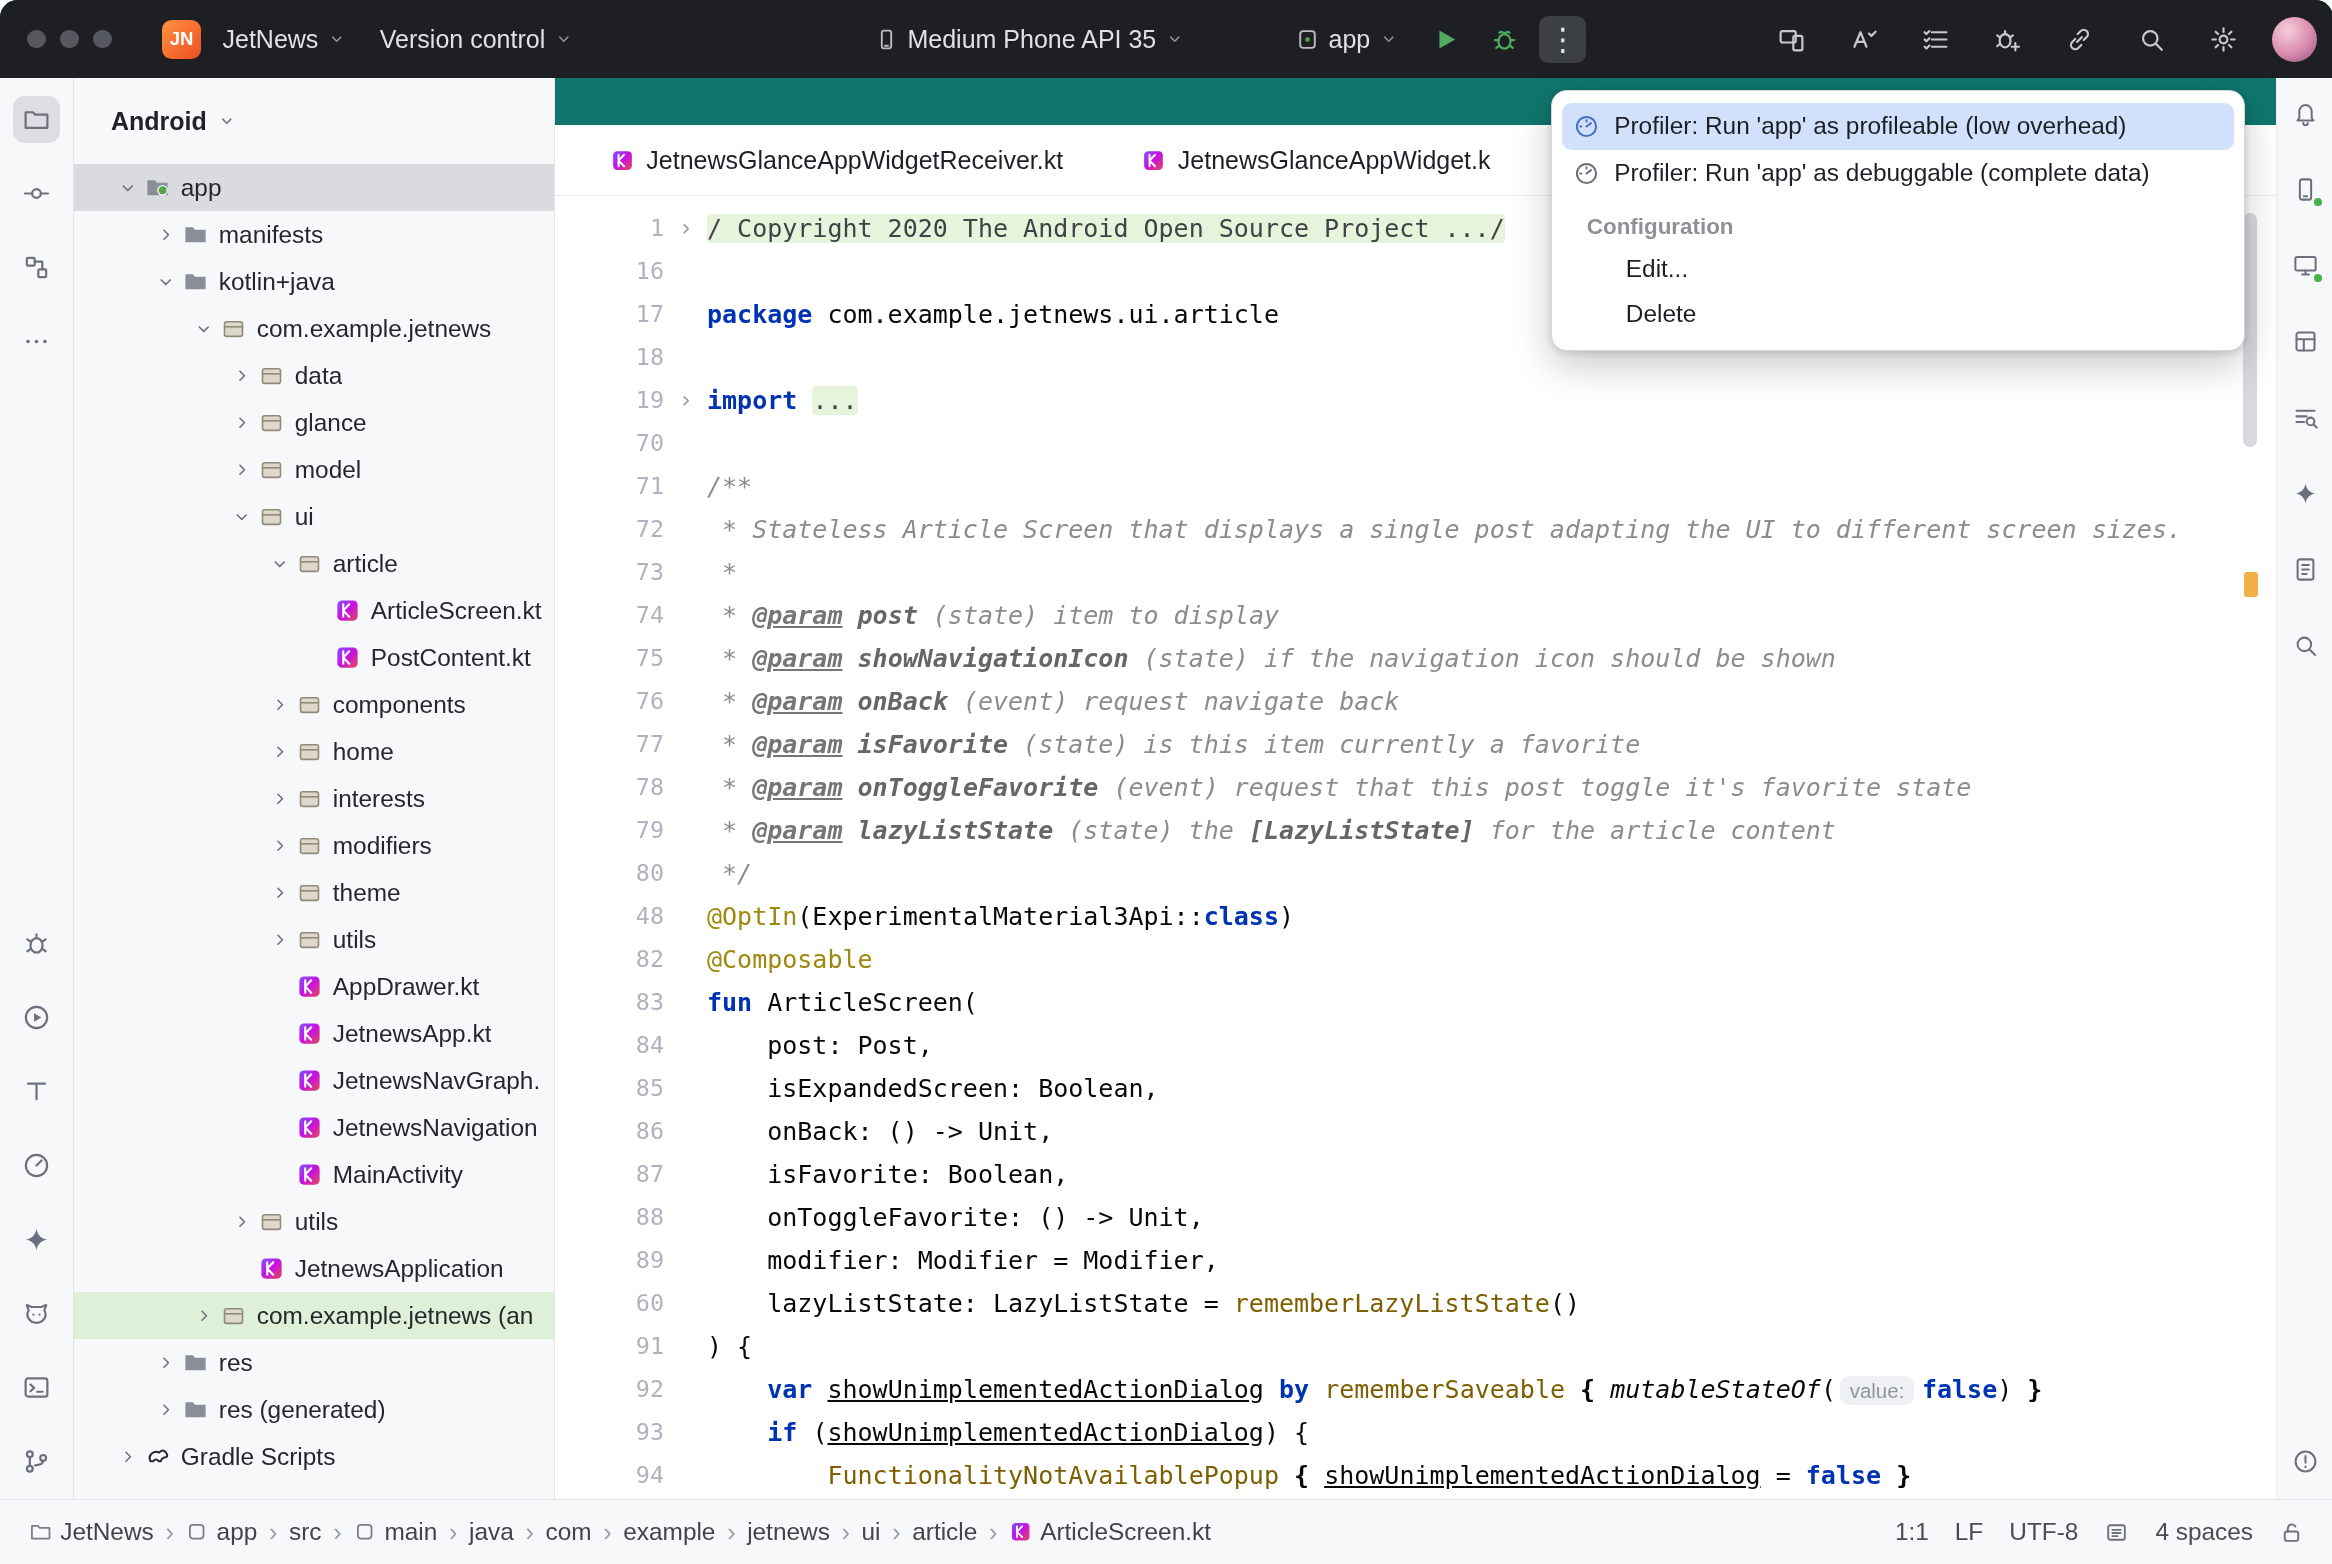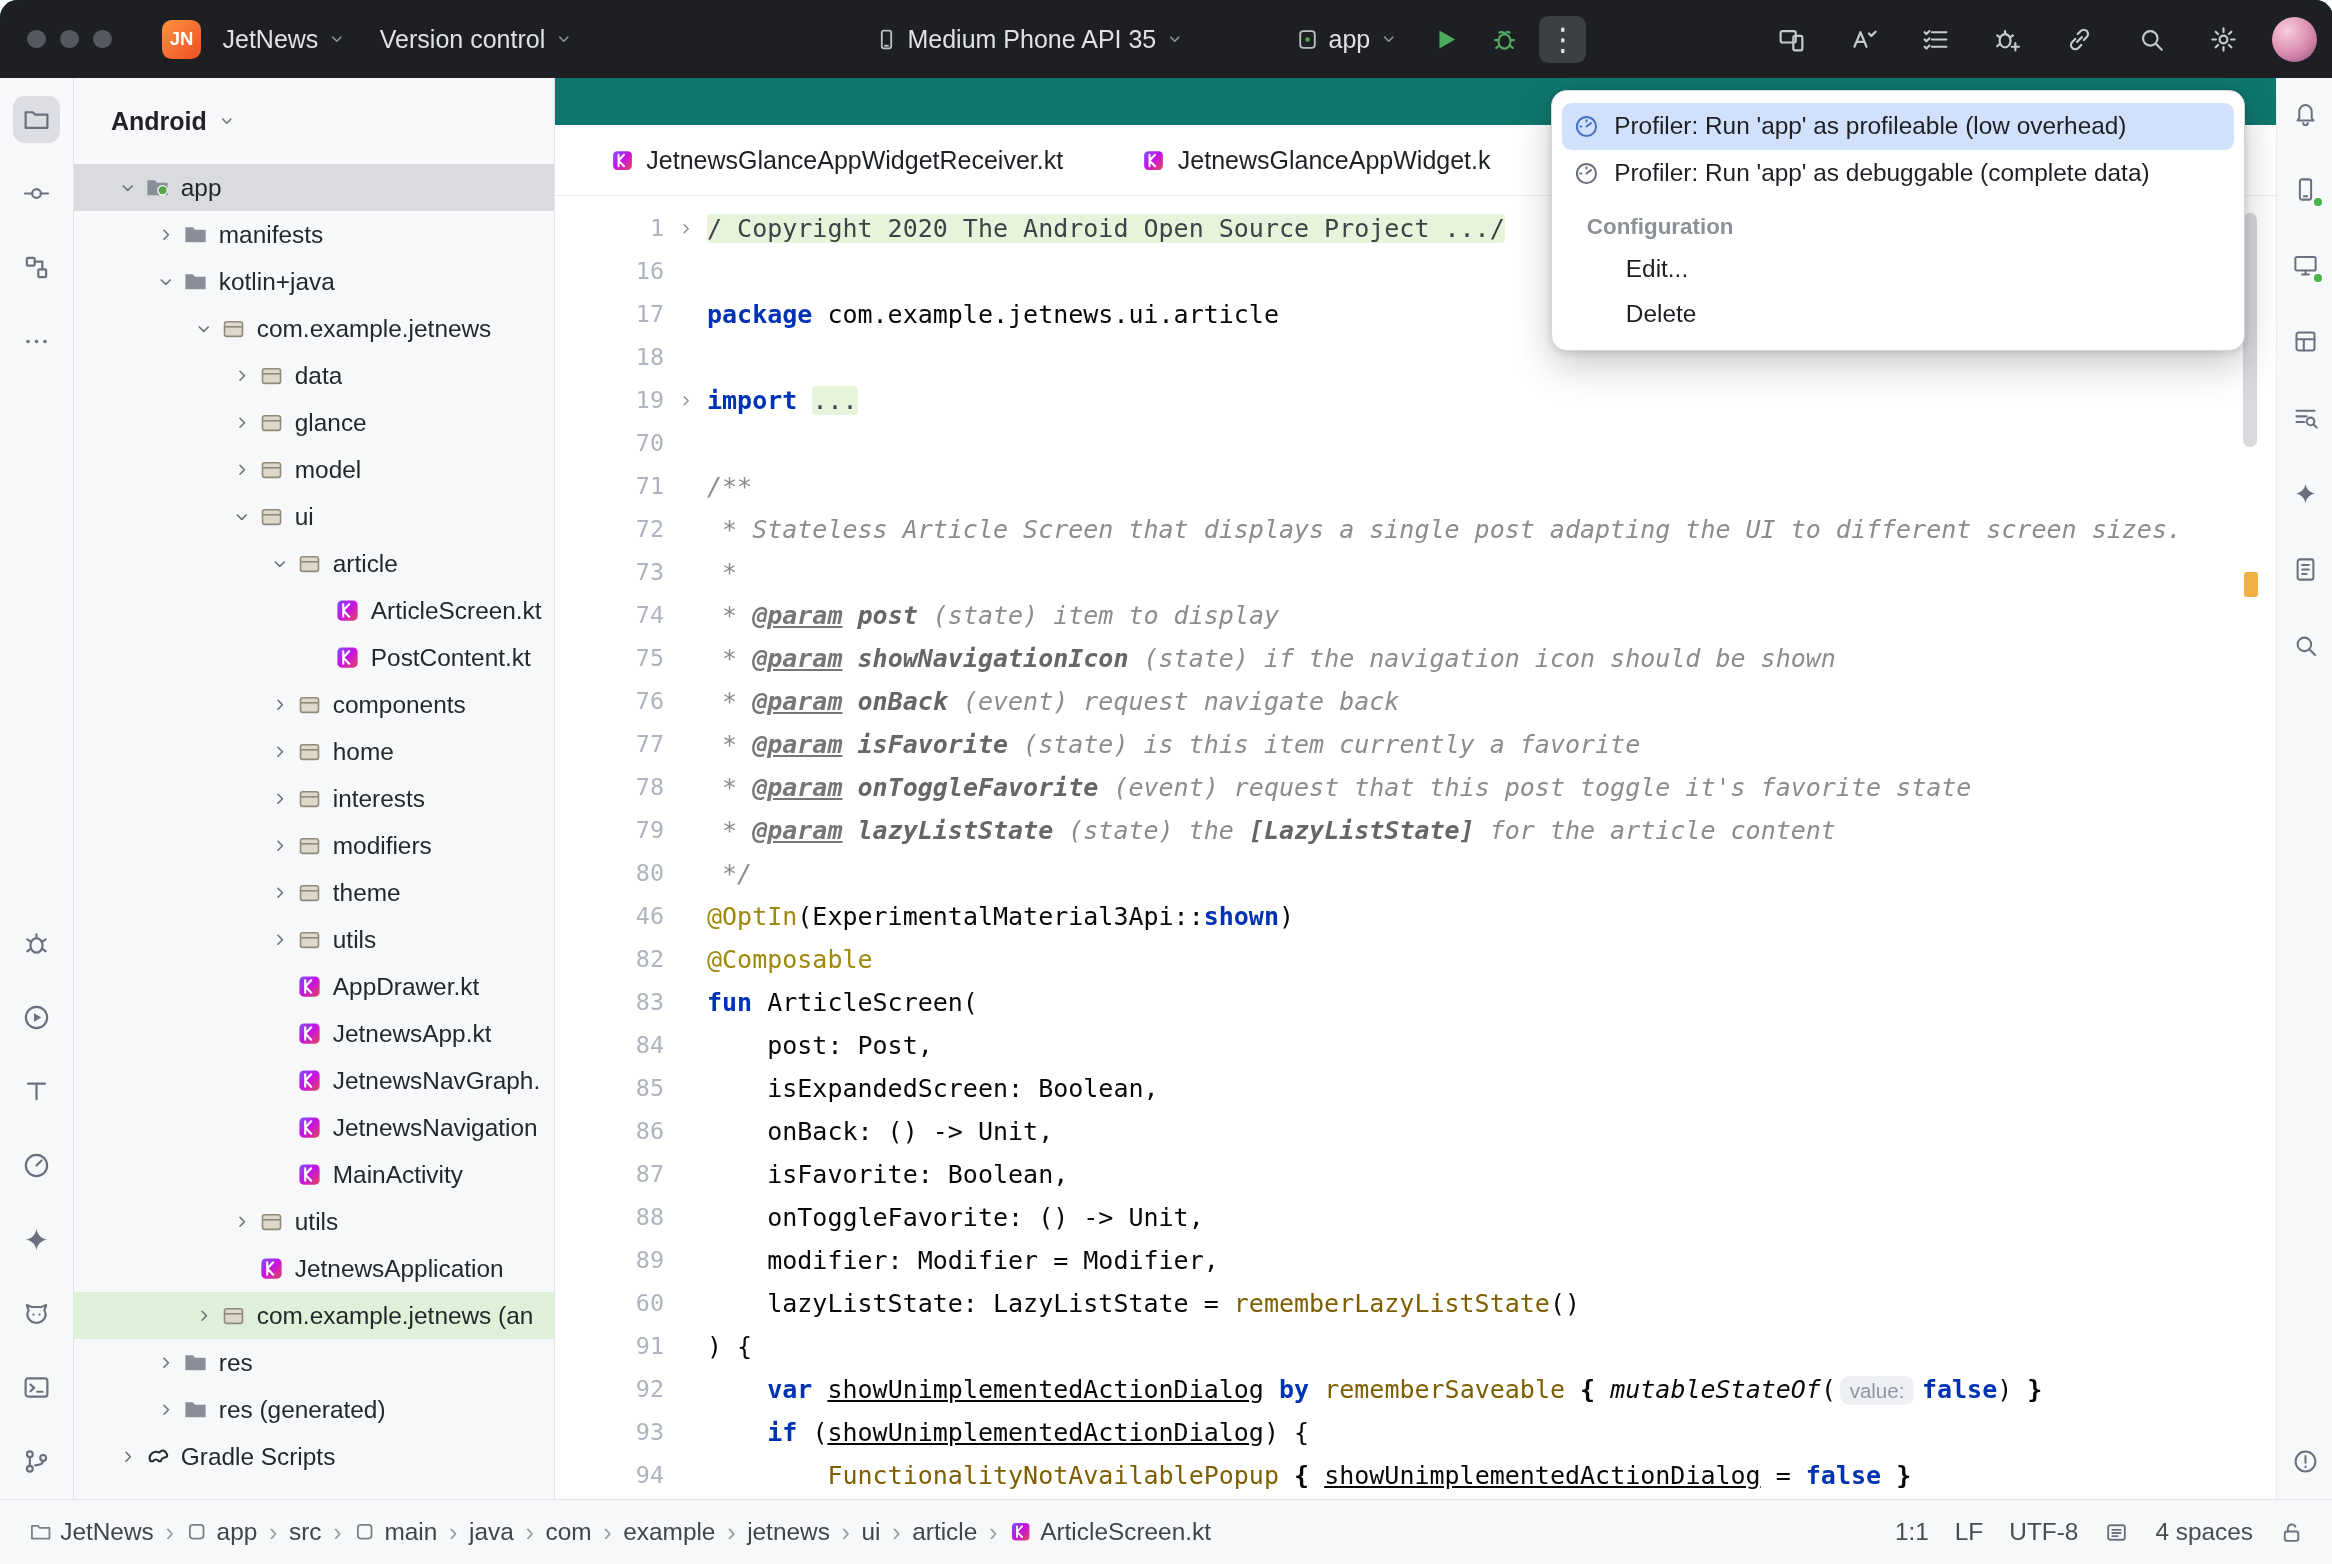--- a/index.html
+++ b/index.html
@@ -827,21 +827,21 @@
           <div class="cl"><span class="ln">71</span><span class="fold-slot"></span><span class="code-text"><span class="sc">/**</span></span></div>
           <div class="cl"><span class="ln">72</span><span class="fold-slot"></span><span class="code-text"><span class="sc"> * Stateless Article Screen that displays a single post adapting the UI to different screen sizes.</span></span></div>
           <div class="cl"><span class="ln">73</span><span class="fold-slot"></span><span class="code-text"><span class="sc"> *</span></span></div>
           <div class="cl"><span class="ln">74</span><span class="fold-slot"></span><span class="code-text"><span class="sc"> * </span><span class="sct">@param</span><span class="sc"> </span><span class="scp">post</span><span class="sc"> (state) item to display</span></span></div>
           <div class="cl"><span class="ln">75</span><span class="fold-slot"></span><span class="code-text"><span class="sc"> * </span><span class="sct">@param</span><span class="sc"> </span><span class="scp">showNavigationIcon</span><span class="sc"> (state) if the navigation icon should be shown</span></span></div>
           <div class="cl"><span class="ln">76</span><span class="fold-slot"></span><span class="code-text"><span class="sc"> * </span><span class="sct">@param</span><span class="sc"> </span><span class="scp">onBack</span><span class="sc"> (event) request navigate back</span></span></div>
           <div class="cl"><span class="ln">77</span><span class="fold-slot"></span><span class="code-text"><span class="sc"> * </span><span class="sct">@param</span><span class="sc"> </span><span class="scp">isFavorite</span><span class="sc"> (state) is this item currently a favorite</span></span></div>
           <div class="cl"><span class="ln">78</span><span class="fold-slot"></span><span class="code-text"><span class="sc"> * </span><span class="sct">@param</span><span class="sc"> </span><span class="scp">onToggleFavorite</span><span class="sc"> (event) request that this post toggle it's favorite state</span></span></div>
           <div class="cl"><span class="ln">79</span><span class="fold-slot"></span><span class="code-text"><span class="sc"> * </span><span class="sct">@param</span><span class="sc"> </span><span class="scp">lazyListState</span><span class="sc"> (state) the </span><span class="scb">[LazyListState]</span><span class="sc"> for the article content</span></span></div>
           <div class="cl"><span class="ln">80</span><span class="fold-slot"></span><span class="code-text"><span class="sc"> */</span></span></div>
-          <div class="cl"><span class="ln">46</span><span class="fold-slot"></span><span class="code-text"><span class="sa">@OptIn</span><span class="sp">(ExperimentalMaterial3Api::</span><span class="sk">shown</span><span class="sp">)</span></span></div>
+          <div class="cl"><span class="ln">48</span><span class="fold-slot"></span><span class="code-text"><span class="sa">@OptIn</span><span class="sp">(ExperimentalMaterial3Api::</span><span class="sk">class</span><span class="sp">)</span></span></div>
           <div class="cl"><span class="ln">82</span><span class="fold-slot"></span><span class="code-text"><span class="sa">@Composable</span></span></div>
           <div class="cl"><span class="ln">83</span><span class="fold-slot"></span><span class="code-text"><span class="sk">fun</span><span class="sp"> ArticleScreen(</span></span></div>
           <div class="cl"><span class="ln">84</span><span class="fold-slot"></span><span class="code-text"><span class="sp">    post: Post,</span></span></div>
           <div class="cl"><span class="ln">85</span><span class="fold-slot"></span><span class="code-text"><span class="sp">    isExpandedScreen: Boolean,</span></span></div>
           <div class="cl"><span class="ln">86</span><span class="fold-slot"></span><span class="code-text"><span class="sp">    onBack: () -&gt; Unit,</span></span></div>
           <div class="cl"><span class="ln">87</span><span class="fold-slot"></span><span class="code-text"><span class="sp">    isFavorite: Boolean,</span></span></div>
           <div class="cl"><span class="ln">88</span><span class="fold-slot"></span><span class="code-text"><span class="sp">    onToggleFavorite: () -&gt; Unit,</span></span></div>
           <div class="cl"><span class="ln">89</span><span class="fold-slot"></span><span class="code-text"><span class="sp">    modifier: Modifier = Modifier,</span></span></div>
           <div class="cl"><span class="ln">60</span><span class="fold-slot"></span><span class="code-text"><span class="sp">    lazyListState: LazyListState = </span><span class="sf">rememberLazyListState</span><span class="sp">()</span></span></div>
           <div class="cl"><span class="ln">91</span><span class="fold-slot"></span><span class="code-text"><span class="sp">) {</span></span></div>

